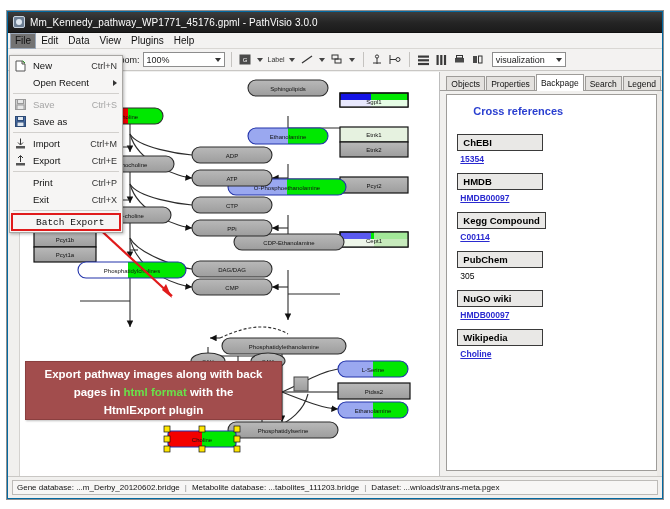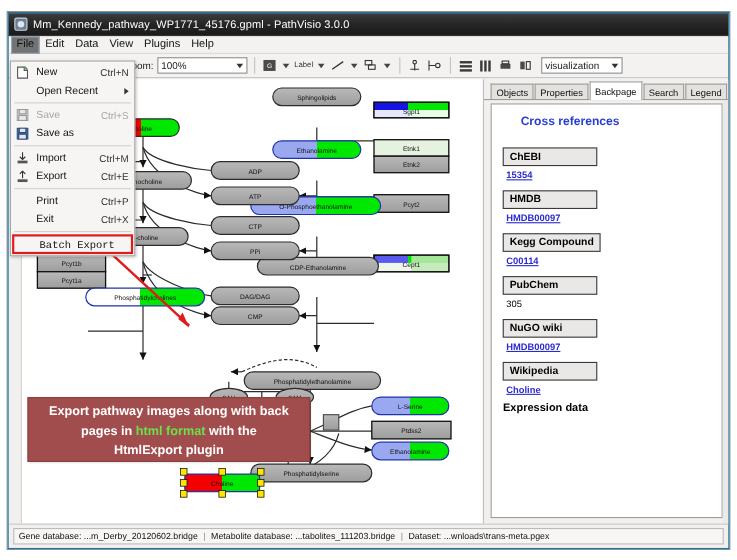--- a/index.html
+++ b/index.html
@@ -674,21 +674,20 @@
           <div class="bp-block">
             <div class="bp-head">NuGO wiki</div>
             <div class="bp-val"><a href="#">HMDB00097</a></div>
           </div>
 
           <div class="bp-block">
             <div class="bp-head">Wikipedia</div>
             <div class="bp-val"><a href="#">Choline</a></div>
           </div>
 
-          <div class="bp-expr">Expression data</div>
         </div>
         <div class="scroll-v"></div>
       </div>
     </div>
 
     <div class="statusbar">
       <div class="status-inner">
         <span>Gene database:</span>&nbsp;<span>...m_Derby_20120602.bridge</span>
         <span class="sb-sep">|</span>
         <span>Metabolite database:</span>&nbsp;<span>...tabolites_111203.bridge</span>

